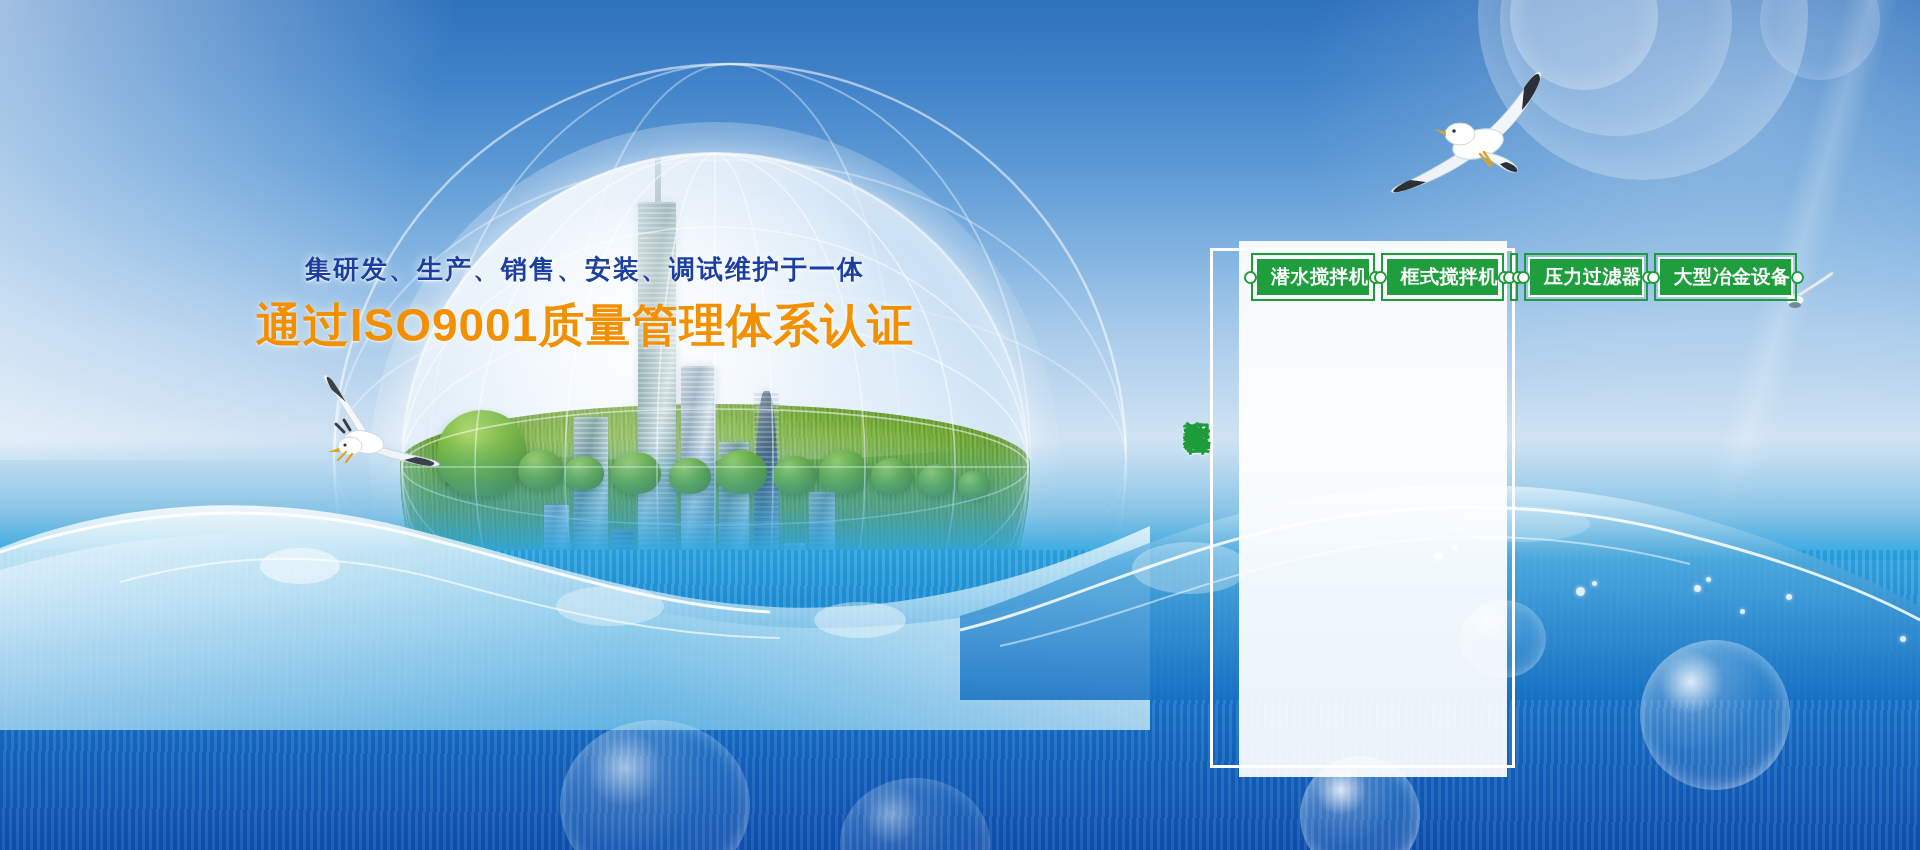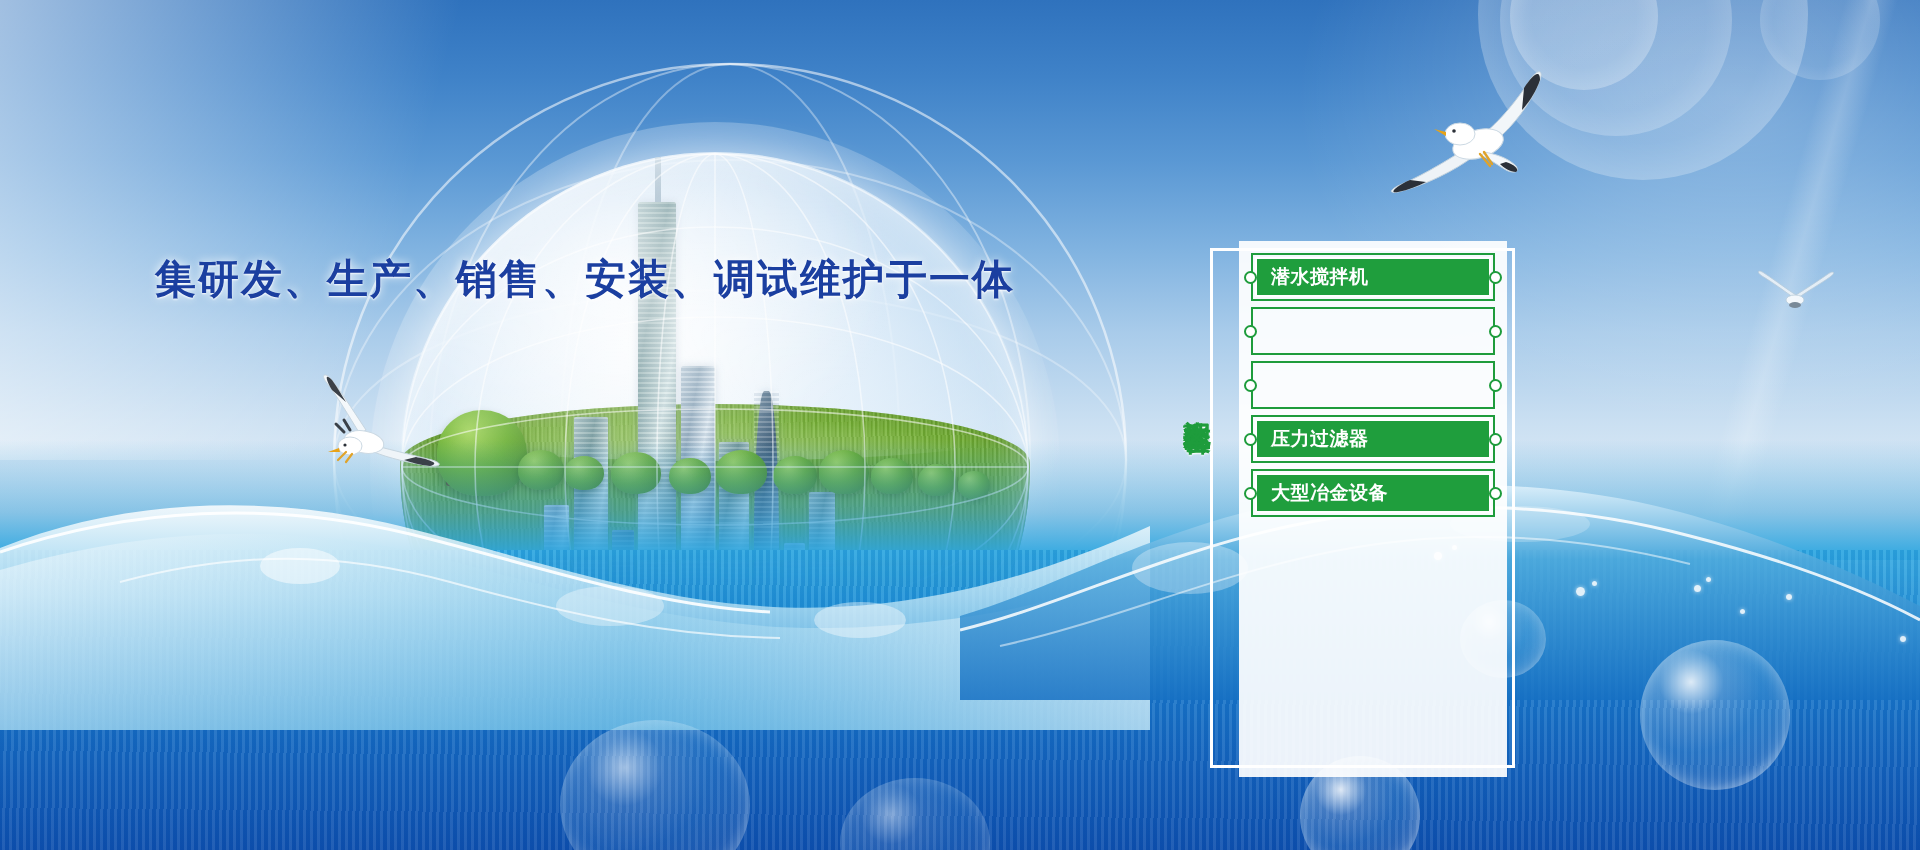--- a/index.html
+++ b/index.html
@@ -145,21 +145,21 @@
   .bubble{
     position:absolute;border-radius:50%;
     background:radial-gradient(circle at 34% 28%, rgba(255,255,255,.85) 0%, rgba(255,255,255,.22) 22%, rgba(160,220,250,.14) 48%, rgba(255,255,255,.10) 72%, rgba(255,255,255,.40) 94%, rgba(255,255,255,.08) 100%);
     box-shadow:inset 0 0 18px rgba(255,255,255,.45);
   }
   .minibubble{position:absolute;border-radius:50%;background:rgba(255,255,255,.85);box-shadow:0 0 4px rgba(255,255,255,.7);}
 
   
   .headlines{position:absolute;left:0;top:252px;width:1170px;text-align:center;}
   .h-line1{
-    font-size:41px;font-weight:bold;color:#1b3fa0;letter-spacing:2px;
+    font-size:26px;font-weight:bold;color:#1b3fa0;letter-spacing:2px;
     text-shadow:0 1px 2px rgba(255,255,255,.95), 0 0 10px rgba(255,255,255,.9);
     white-space:nowrap;
   }
   .h-line2{
     margin-top:8px;
     font-size:46px;font-weight:bold;color:#f39000;letter-spacing:1px;
     text-shadow:0 1px 2px rgba(255,255,255,.8), 0 0 12px rgba(255,255,255,.55);
     white-space:nowrap;
   }
 
@@ -173,21 +173,21 @@
     background:rgba(255,255,255,.92);
     padding:12px 12px;
   }
   .vert-label{
     position:absolute;left:-42px;top:148px;width:40px;
     color:#1e9c3c;font-size:27px;font-weight:bold;line-height:1.04;
     writing-mode:vertical-rl;text-orientation:upright;letter-spacing:1px;
     text-shadow:0 1px 2px rgba(255,255,255,.9);
     white-space:nowrap;
   }
-  .plist{display:flex;flex-direction:column;gap:6px;}
+  .plist{display:flex;flex-direction:row;gap:6px;}
   .pitem{
     position:relative;height:48px;
     border:2px solid #1e9c3c;
     padding:2px;
   }
   .pitem-fill{
     height:100%;width:100%;
     background:#1f9e3d;
     border:2px solid #ffffff;
     display:flex;align-items:center;
@@ -385,39 +385,43 @@
     <g opacity="0.85">
       <path d="M42,36 C34,30 20,20 10,14 C4,10 6,7 12,11 C24,19 36,28 44,33 Z" fill="#f0f5f9" stroke="#b9cad7" stroke-width="0.8"></path>
       <path d="M44,33 C52,28 66,19 76,12 C82,8 84,11 78,15 C68,22 54,30 46,36 Z" fill="#f0f5f9" stroke="#b9cad7" stroke-width="0.8"></path>
       <ellipse cx="43" cy="38" rx="9" ry="5" fill="#ffffff" stroke="#b9cad7" stroke-width="0.8"></ellipse>
       <ellipse cx="43" cy="43" rx="6" ry="3" fill="#6f7d8a"></ellipse>
     </g>
   </svg>
 
   <div class="headlines">
     <div class="h-line1">集研发、生产、销售、安装、调试维护于一体</div>
+    <div class="h-line2">通过ISO9001质量管理体系认证</div>
   </div>
 
   <div class="panel">
     <div class="vert-label">污水处理配套设备</div>
     <div class="panel-inner">
       <div class="plist">
 
         <div class="pitem">
           <span class="knob l"></span>
           <span class="knob r"></span>
           <div class="pitem-fill">
             <span class="pitem-label">潜水搅拌机</span>
           </div>
         </div>
 
 
         <div class="pitem">
           <span class="knob l"></span>
           <span class="knob r"></span>
+          <div class="pitem-fill">
+            <span class="pitem-label">框式搅拌机</span>
+          </div>
         </div>
 
         <div class="pitem">
           <span class="knob l"></span>
           <span class="knob r"></span>
         </div>
 
 
         <div class="pitem">
           <span class="knob l"></span>

